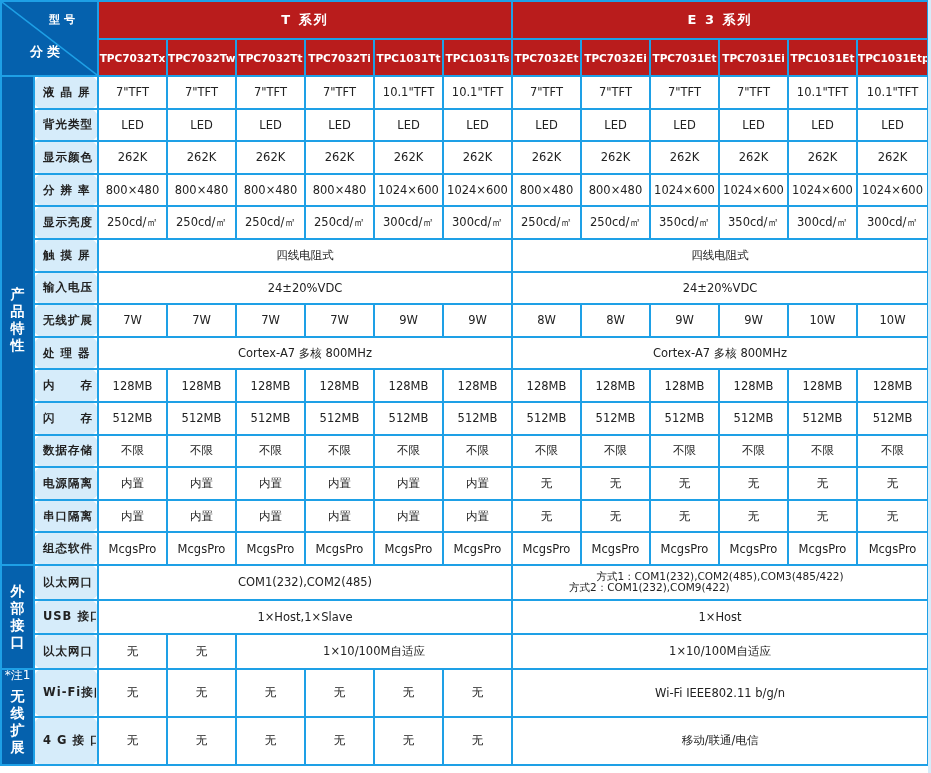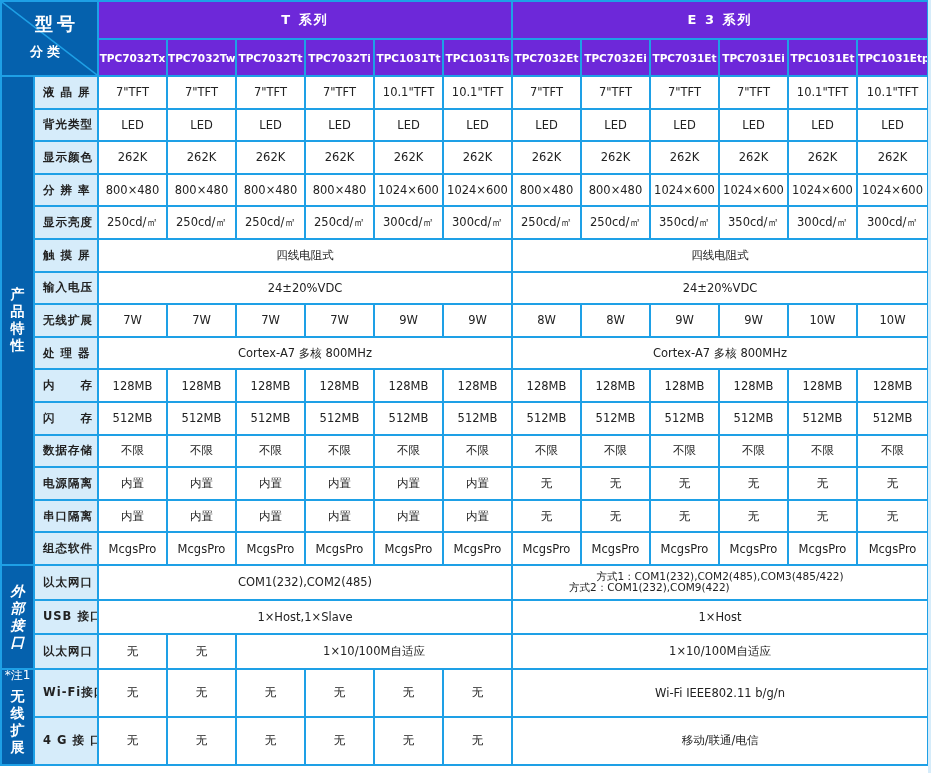--- a/index.html
+++ b/index.html
@@ -7,30 +7,30 @@
   table.spec {
     position: absolute; left: 0; top: 0;
     border-collapse: collapse; table-layout: fixed;
     width: 928px;
   }
   table.spec td, table.spec th {
     border: 2px solid #1ea0e6;
     padding: 0; text-align: center; vertical-align: middle;
     font-size: 11.5px; color: #222; overflow: hidden; white-space: nowrap;
   }
-  .hdr { background: #6d28d9; color: #fff !important; font-weight: bold; }
+  .hdr { background: #b91c1c; color: #fff !important; font-weight: bold; }
   .series { height: 36px; font-size: 13px !important; letter-spacing: 2px; }
   .model { height: 35px; font-size: 10.5px !important; }
   .corner { position: relative; background: #0561ad; }
   .corner svg { position: absolute; left: 0; top: 0; width: 100%; height: 100%; }
-  .corner .c-model { position: absolute; right: 18px; top: 10px; color: #fff; font-weight: bold; font-size: 18px; letter-spacing: 4px; }
+  .corner .c-model { position: absolute; right: 18px; top: 10px; color: #fff; font-weight: bold; font-size: 11px; letter-spacing: 4px; }
   .corner .c-class { position: absolute; left: 28px; bottom: 14px; color: #fff; font-weight: bold; font-size: 13px; letter-spacing: 4px; }
   .group { background: #0561ad; color: #fff !important; font-weight: bold; font-size: 14px !important; line-height: 17px; white-space: normal !important; }
   .group .note { font-size: 12px; font-weight: normal; display: block; line-height: 10px; }
-  .label { background: #d6ecfa; font-weight: bold; font-size: 11.5px !important; text-align: left !important; padding-left: 8px !important; letter-spacing: 1px; }
+  .label { background: #d6ecfa; font-weight: bold; font-size: 11.5px !important; text-align: left !important; padding-left: 8px !important; letter-spacing: 1px; border-radius: 9px; }
   tr.body-row td { height: 30.6px; }
   .multi { line-height: 11px; font-size: 10.5px !important; }
   .right-strip { position: absolute; left: 928px; top: 0; width: 3px; height: 773px; background: #d6ecfa; }
 </style>
 </head>
 <body>
 
 <table class="spec">
   <colgroup>
     <col style="width:33px">
@@ -283,21 +283,21 @@
     <td>McgsPro</td>
     <td>McgsPro</td>
     <td>McgsPro</td>
     <td>McgsPro</td>
     <td>McgsPro</td>
     <td>McgsPro</td>
   </tr>
 
   <tr class="body-row">
     <td class="group" rowspan="3">
-          <span style="display:block;width:14px;margin:17px auto;font-style:italic;">外部接口</span>
+          <span style="display:block;width:14px;margin:17px auto;">外部接口</span>
         </td>
     <td class="label">以太网口</td>
     <td colspan="6">COM1(232),COM2(485)</td>
     <td colspan="6" class="multi">
       <div>方式1：COM1(232),COM2(485),COM3(485/422)</div>
       <div style="text-align:left;padding-left:56px;">方式2：COM1(232),COM9(422)</div>
     </td>
   </tr>
   <tr class="body-row">
     <td class="label">USB 接口</td>

